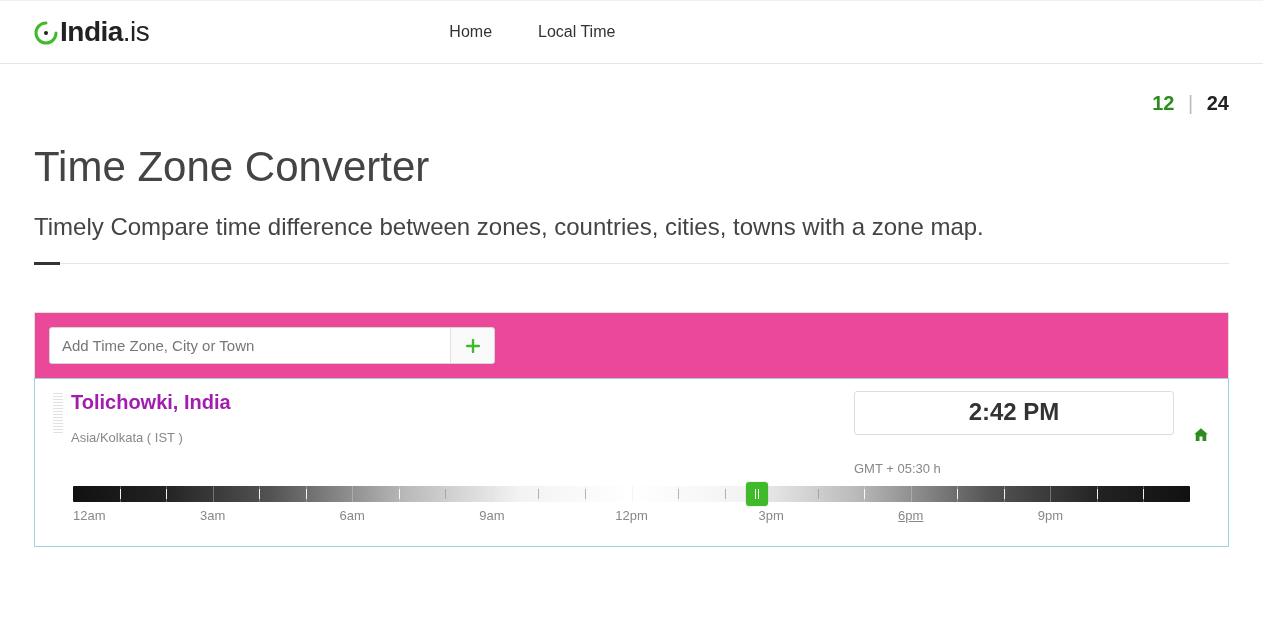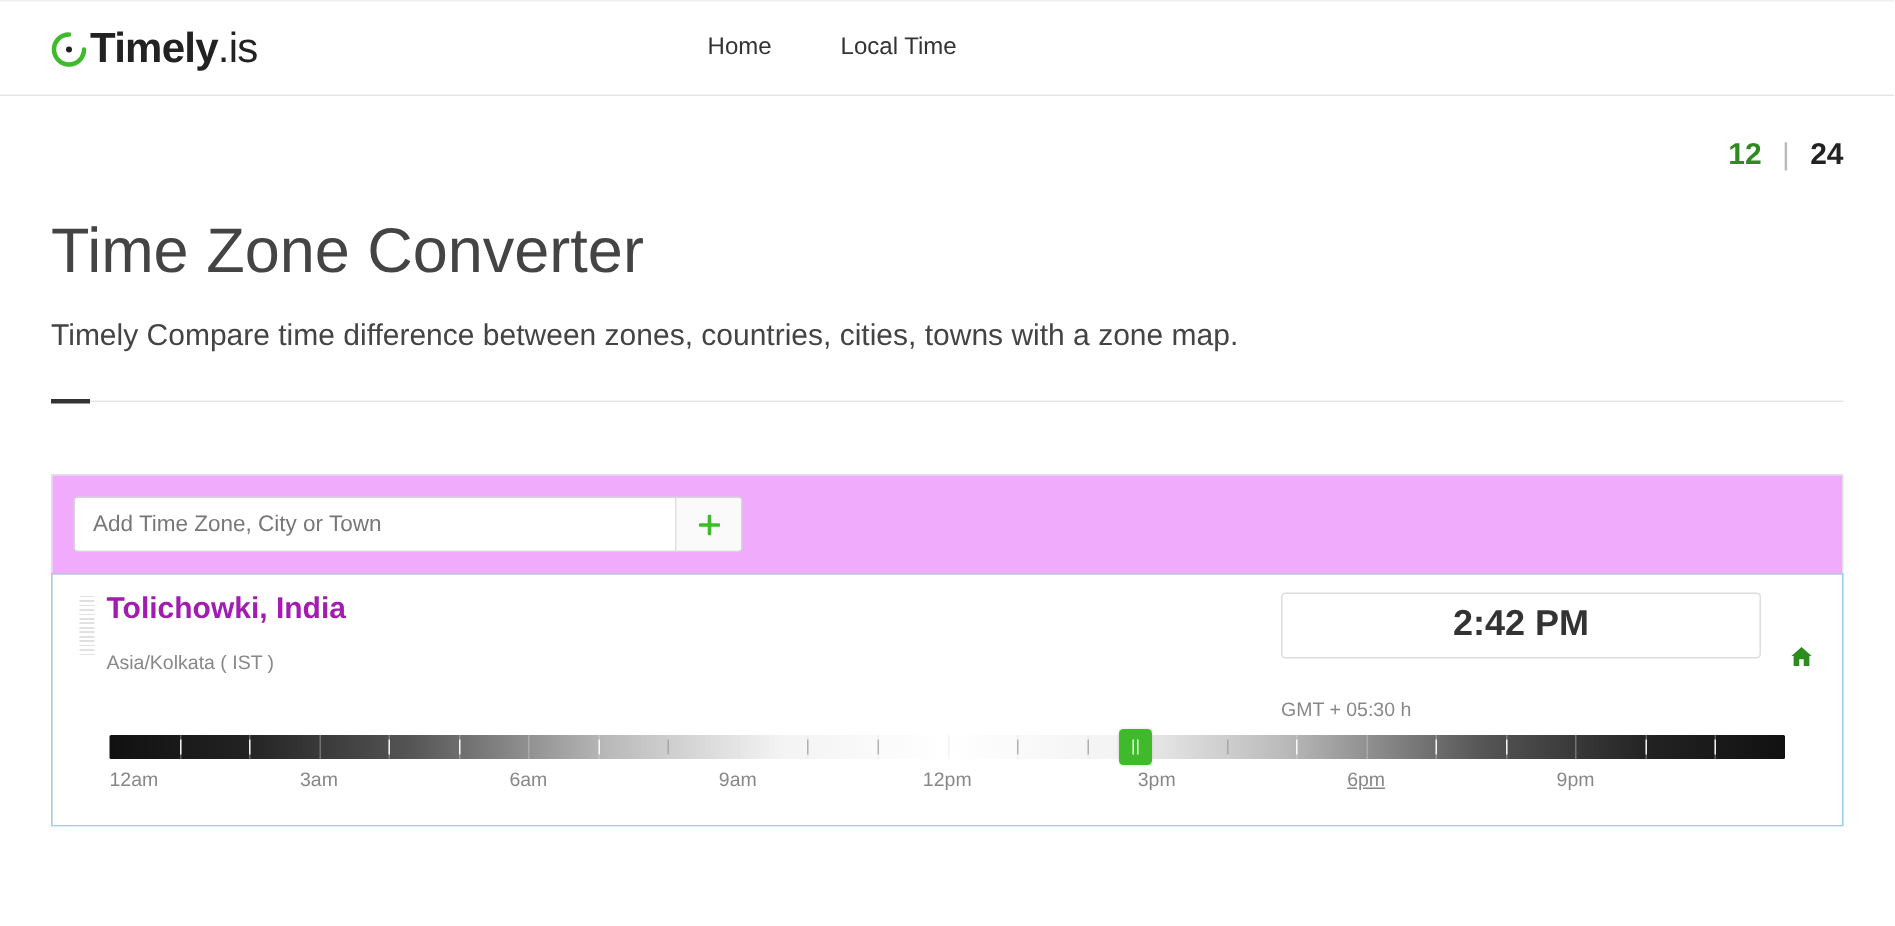--- a/index.html
+++ b/index.html
@@ -10,25 +10,25 @@
 .logo .name{font-size:28px;font-weight:700;color:#222;letter-spacing:-0.5px}
 .logo .name .dom{font-weight:400}
 .nav{margin-left:300px;display:flex;gap:46px}
 .nav a{color:#333;text-decoration:none;font-size:16px}
 .main{padding:0 34px}
 .format-toggle{text-align:right;padding:28px 0 10px 0;font-size:20px}
 .format-toggle .sel{color:#2e8b1f;font-weight:600}
 .format-toggle .sep{color:#bbb;margin:0 8px}
 .format-toggle .other{color:#222;font-weight:600}
 h1{font-size:42px;font-weight:400;color:#444;margin-top:18px;margin-bottom:18px}
-.subtitle{font-size:20px;color:#444;margin-bottom:28px;line-height:1.5}
+.subtitle{font-size:24px;color:#444;margin-bottom:18px;line-height:1.5}
 .rule{border-bottom:1px solid #e5e5e5;position:relative}
 .rule .tab{position:absolute;left:0;top:-1px;width:26px;height:3px;background:#333}
 .panel{margin-top:48px;border:1px solid #e0e0e0;background:#fff}
-.search-row{background:#f0abfc;padding:14px;border-bottom:1px solid #e0e0e0}
+.search-row{background:#ec4899;padding:14px;border-bottom:1px solid #e0e0e0}
 .search-wrap{display:inline-flex;border:1px solid #d5d5d5;border-radius:3px;overflow:hidden;background:#fff}
 .search-wrap input{border:none;padding:9px 12px;width:400px;font-size:15px;outline:none;background:#fff;color:#555}
 .search-wrap input::placeholder{color:#777}
 .search-wrap .add{width:44px;border-left:1px solid #e0e0e0;background:#fafafa;display:flex;align-items:center;justify-content:center;cursor:pointer}
 .search-wrap .add svg{display:block}
 .zone-card{border:1px solid #9ed0e6;margin:-1px;padding:12px 18px 18px 18px}
 .zone-head{display:flex;align-items:flex-start}
 .drag{width:10px;height:40px;margin-right:8px;margin-top:2px;background:repeating-linear-gradient(to bottom,#ccc 0 1px,transparent 1px 3px);opacity:.6;cursor:grab;border-radius:1px}
 .zone-left .loc{font-size:20px;font-weight:700;color:#a21caf}
 .zone-left .tz{font-size:13px;color:#888;margin-top:16px}
@@ -49,21 +49,21 @@
 </style>
 </head>
 <body>
 
 <div class="topbar">
   <div class="logo">
     <svg width="24" height="24" viewBox="0 0 24 24" fill="none">
       <path d="M12 2 A10 10 0 1 0 22 12" stroke="#3fba2b" stroke-width="3" stroke-linecap="round"></path>
       <circle cx="12" cy="12" r="2" fill="#222"></circle>
     </svg>
-    <span class="name"><span>Timely</span><span class="dom">.is</span></span>
+    <span class="name"><span>India</span><span class="dom">.is</span></span>
   </div>
   <nav class="nav">
     <a href="#">Home</a>
     <a href="#">Local Time</a>
   </nav>
 </div>
 
 <div class="main">
   <div class="format-toggle">
     <span class="sel">12</span>

